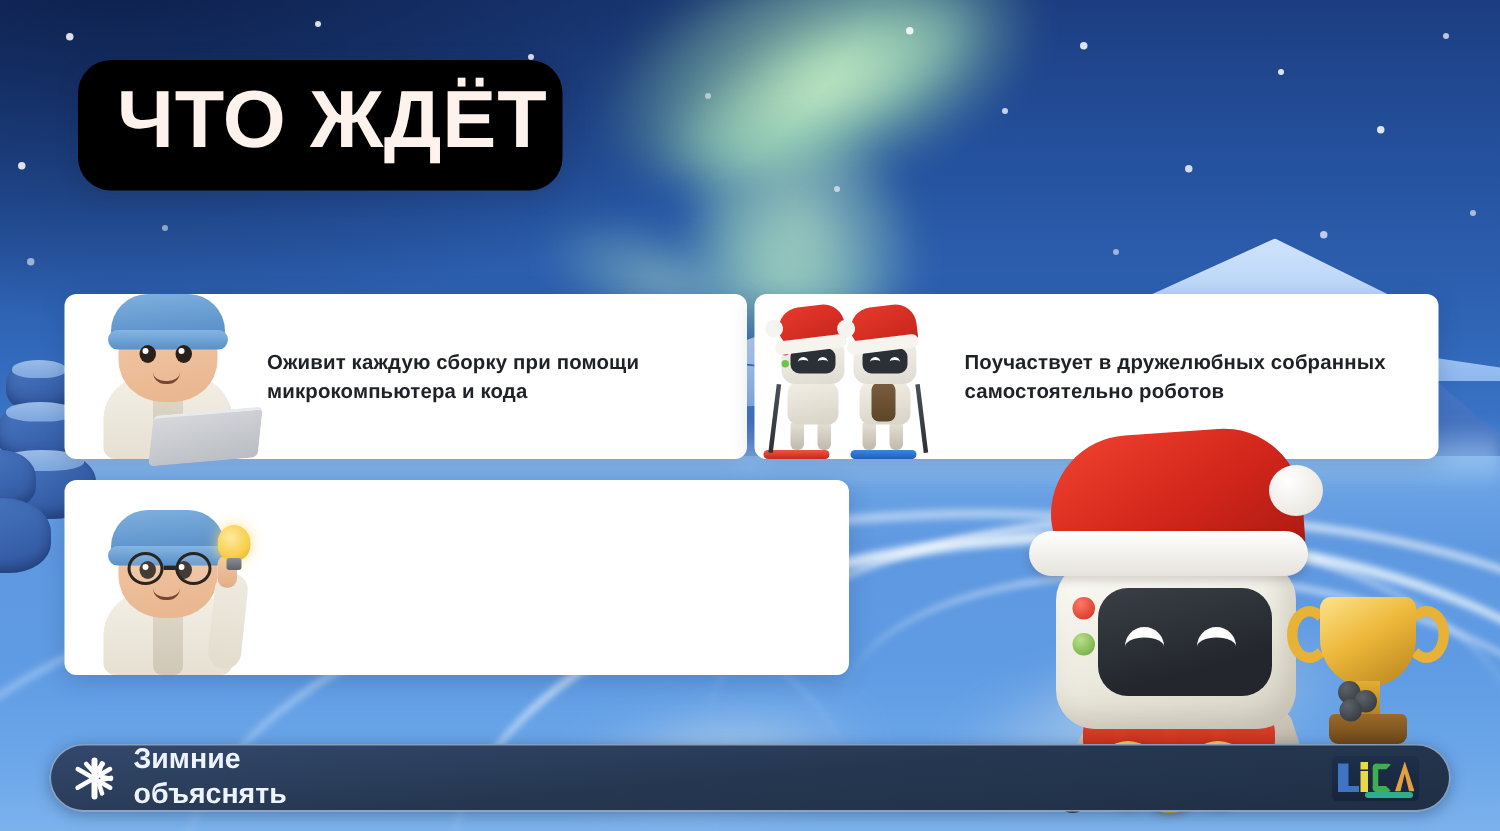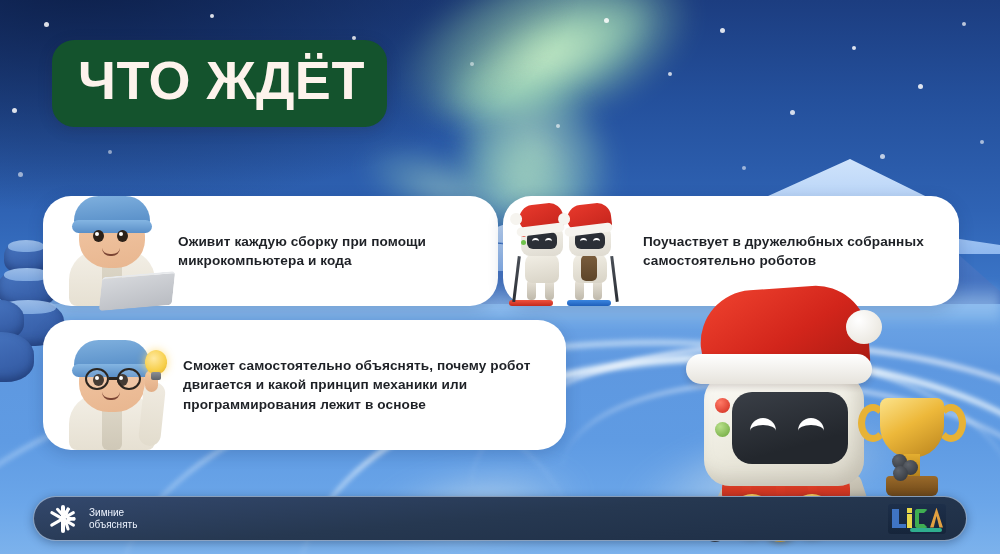--- a/index.html
+++ b/index.html
@@ -120,41 +120,41 @@
     border-radius: 50% 50% 42% 42%;
     opacity:.85;
   }
 
   
   .flake { position:absolute; background:#ffffff; border-radius:50%; opacity:.85; }
 
   
   .title-box {
     position:absolute; left: 52px; top: 40px;
-    background: #14532d;
+    background: #000000;
     border-radius: 22px;
-    padding: 14px 22px 20px 26px;
+    padding: 14px 10px 20px 26px;
     box-shadow: 0 3px 14px rgba(30,30,60,.22);
   }
   .title-box .line {
     display:block;
     color:#fdf3ec;
     font-size: 54px;
     line-height: 0.98;
     font-weight: 800;
     letter-spacing: 0.5px;
     text-transform: uppercase;
     white-space: nowrap;
   }
 
   
   .card {
     position:absolute;
     background: #ffffff;
-    border-radius: 28px;
+    border-radius: 8px;
     box-shadow: 0 4px 16px rgba(20,45,95,.20);
     display:flex; align-items:center;
     overflow: visible;
   }
   .card-1 { left: 43px;  top: 196px; width: 455px; height: 110px; }
   .card-2 { left: 503px; top: 196px; width: 456px; height: 110px; }
   .card-3 { left: 43px;  top: 320px; width: 523px; height: 130px; }
 
   .card-art { position:relative; flex: 0 0 auto; height: 100%; }
   .card-text {
@@ -434,21 +434,21 @@
     background:#fff; border-radius: 2px;
   }
   .snowflake i:nth-child(2) { transform: rotate(60deg); }
   .snowflake i:nth-child(3) { transform: rotate(120deg); }
   .snowflake i::before, .snowflake i::after {
     content:''; position:absolute; width: 3px; height: 9px; background:#fff; border-radius:2px;
   }
   .snowflake i::before { top: 2px; left: -3.6px; transform: rotate(-42deg); }
   .snowflake i::after  { top: 2px; left: 3.6px; transform: rotate(42deg); }
   .footer-label {
-    color:#eef4ff; font-size: 10px; line-height: 1.2; font-weight: 400;
+    color:#eef4ff; font-size: 19px; line-height: 1.2; font-weight: 700;
   }
   .footer-right { display:flex; align-items:center; gap: 11px; }
   .liga-logo {
     width: 58px; height: 30px; position:relative; flex:0 0 auto;
     background: linear-gradient(180deg,#1d2f4a,#16253b);
     border-radius: 3px; overflow:hidden;
   }
   .liga-logo .lg-l { position:absolute; left: 4px;  top: 5px;  width: 7px; height: 19px; background:#3f74c4; }
   .liga-logo .lg-l2{ position:absolute; left: 4px;  top: 20px; width: 14px;height: 4px;  background:#3f74c4; }
   .liga-logo .lg-i { position:absolute; left: 19px; top: 10px; width: 5px; height: 14px; background:#e8d84a; }
@@ -612,21 +612,20 @@
           <span class="lens l"></span>
             <span class="lens r"></span>
             <span class="bridge"></span>
         </div>
         <div class="boy-mouth"></div>
         <div class="arm-point"></div>
         <div class="finger"></div>
         <div class="bulb"></div>
       </div>
     </div>
-    <div class="card-text">Сможет самостоятельно объяснять, почему робот двигается и какой принцип механики или программирования лежит в основе</div>
   </div>
 
   <div class="mascot">
     <div class="ms-arm left"></div>
     <div class="ms-joint j1"></div>
     <div class="ms-torso"></div>
     <div class="ms-arm right"></div>
     <div class="ms-scarf"></div>
     <div class="ms-ribbon r1"></div>
       <div class="ms-ribbon r2"></div>

